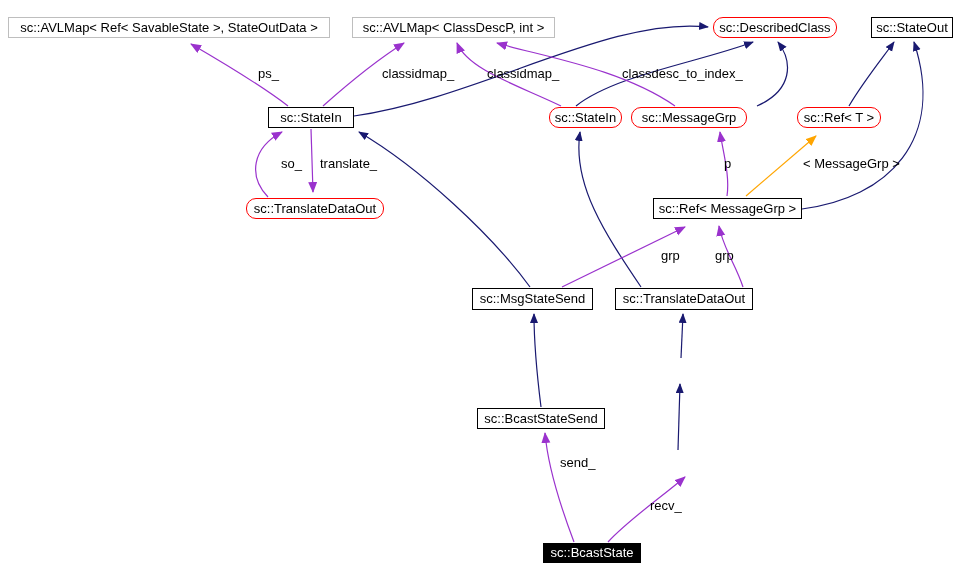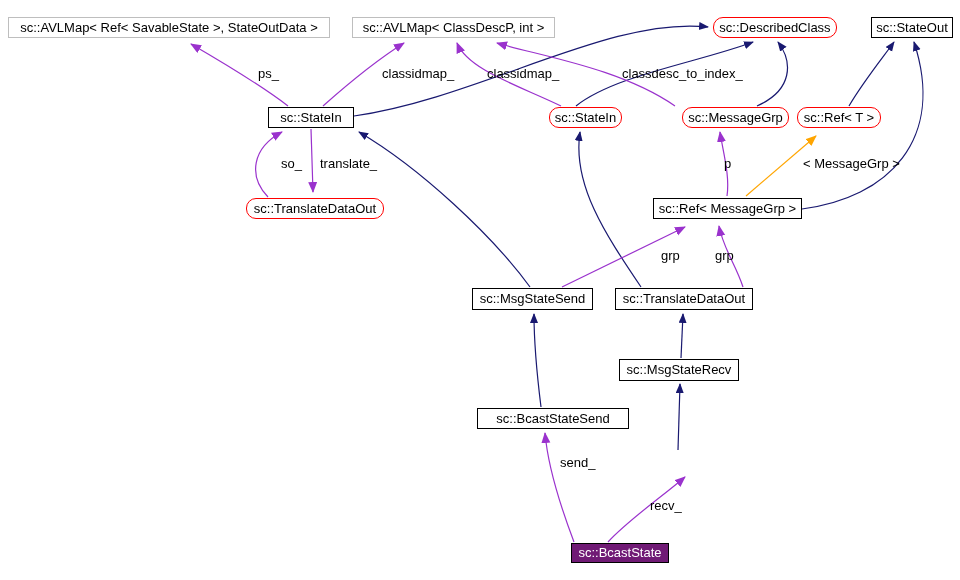--- a/index.html
+++ b/index.html
@@ -18,21 +18,21 @@
     border:1px solid #000000;
     color:#000000;
     font-size:13px;
     line-height:19px;
     text-align:center;
     white-space:nowrap;
     z-index:2;
   }
   .node.b-undoc{border-color:#bebebe;}
   .node.b-trunc{border-color:#ff0000;border-radius:10px;}
-  .node.focus{background:#701a75;color:#ffffff;border-color:#000000;line-height:18px;margin-left:28px;}
+  .node.focus{background:#000000;color:#ffffff;border-color:#000000;line-height:18px;}
   .elabel{
     position:absolute;
     font-size:13px;
     color:#000000;
     white-space:nowrap;
     z-index:3;
   }
 </style>
 </head>
 <body>
@@ -89,35 +89,34 @@
   <div class="node b-undoc" style="left:352px;top:17px;width:203px;height:21px">sc::AVLMap&lt; ClassDescP, int &gt;</div>
 
   <div class="node b-trunc" style="left:713px;top:17px;width:124px;height:21px">sc::DescribedClass</div>
 
   <div class="node" style="left:871px;top:17px;width:82px;height:21px">sc::StateOut</div>
 
   <div class="node" style="left:268px;top:107px;width:86px;height:21px">sc::StateIn</div>
 
   <div class="node b-trunc" style="left:549px;top:107px;width:73px;height:21px">sc::StateIn</div>
 
-  <div class="node b-trunc" style="left:682px;top:107px;width:107px;height:21px">sc::MessageGrp</div>
+  <div class="node b-trunc" style="left:631px;top:107px;width:116px;height:21px">sc::MessageGrp</div>
 
   <div class="node b-trunc" style="left:797px;top:107px;width:84px;height:21px">sc::Ref&lt; T &gt;</div>
 
   <div class="node" style="left:653px;top:198px;width:149px;height:21px">sc::Ref&lt; MessageGrp &gt;</div>
 
   <div class="node b-trunc" style="left:246px;top:198px;width:138px;height:21px">sc::TranslateDataOut</div>
 
   <div class="node" style="left:472px;top:288px;width:121px;height:22px">sc::MsgStateSend</div>
 
   <div class="node" style="left:615px;top:288px;width:138px;height:22px">sc::TranslateDataOut</div>
 
-  <div class="node" style="left:619px;top:359px;width:120px;height:22px">sc::MsgStateRecv</div>
 
-  <div class="node" style="left:477px;top:408px;width:152px;height:21px">sc::BcastStateSend</div>
+  <div class="node" style="left:477px;top:408px;width:128px;height:21px">sc::BcastStateSend</div>
 
 
   <div class="node focus" style="left:543px;top:543px;width:98px;height:20px">sc::BcastState</div>
 
   <div class="elabel" style="left:258px;top:66px">ps_</div>
 
   <div class="elabel" style="left:382px;top:66px">classidmap_</div>
 
   <div class="elabel" style="left:487px;top:66px">classidmap_</div>
 

